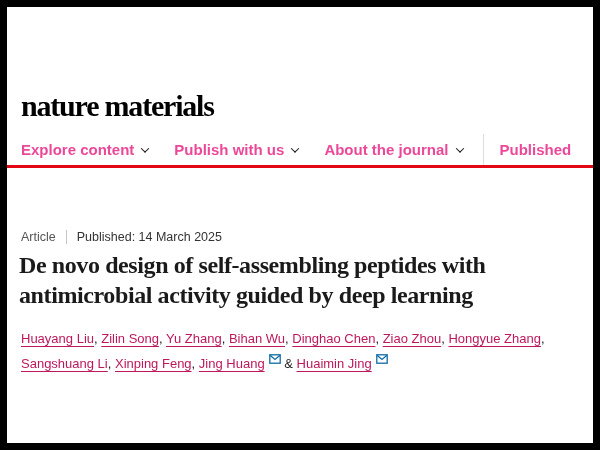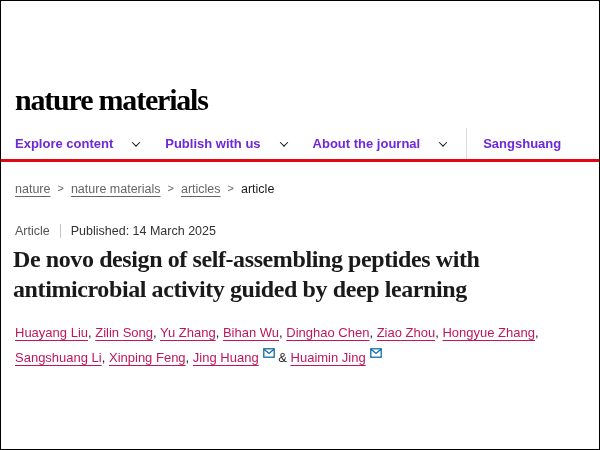--- a/index.html
+++ b/index.html
@@ -5,21 +5,21 @@
   * { box-sizing: border-box; margin: 0; padding: 0; }
   html, body { background: #ffffff; }
   body { font-family: "Liberation Sans", sans-serif; }
 
   .page {
     position: relative;
     width: 600px;
     height: 450px;
     background: #ffffff;
     overflow: hidden;
-    border: 1px solid #000000;
+    border: 7px solid #000000;
   }
 
   
   .logo {
     position: absolute;
     left: 14px;
     top: 82px;
     font-family: "Liberation Serif", "DejaVu Serif", serif;
     font-weight: 700;
     font-size: 30px;
@@ -35,27 +35,26 @@
     left: 14px;
     top: 127px;
     height: 31px;
     display: flex;
     align-items: center;
   }
   .nav-item {
     display: inline-flex;
     align-items: center;
     font-weight: 700;
-    font-size: 13px;
-    color: #6d28d9;
+    font-size: 15px;
+    color: #ec4899;
     text-decoration: none;
     margin-right: 26px;
     white-space: nowrap;
     cursor: pointer;
-    gap: 12px;
   }
   .chev {
     display: inline-block;
     width: 6px;
     height: 6px;
     border-right: 1.8px solid #111;
     border-bottom: 1.8px solid #111;
     transform: rotate(45deg) translate(-1px,-1px);
     margin-left: 8px;
   }
@@ -175,29 +174,26 @@
     <a class="nav-item">
       <span>Publish with us</span>
       <span class="chev"></span>
     </a>
     <a class="nav-item">
       <span>About the journal</span>
       <span class="chev"></span>
     </a>
     <span class="nav-divider"></span>
     <a class="nav-item last">
-      <span>Sangshuang</span>
+      <span>Published</span>
     </a>
   </nav>
 
   <div class="brand-rule" style="background: rgb(227, 6, 19);"></div>
 
-  <nav class="breadcrumb">
-    <a class="bc-link">nature</a><span class="bc-sep">&gt;</span><a class="bc-link">nature materials</a><span class="bc-sep">&gt;</span><a class="bc-link">articles</a><span class="bc-sep">&gt;</span><span class="bc-current">article</span>
-  </nav>
 
   <div class="meta">
     <span>Article</span>
     <span class="meta-divider"></span>
     <span class="published">Published: 14 March 2025</span>
   </div>
 
   <h1 class="title">De novo design of self-assembling peptides with antimicrobial activity guided by deep learning</h1>
 
   <p class="authors"><a class="author-link">Huayang Liu</a><span class="author-sep">, </span><a class="author-link">Zilin Song</a><span class="author-sep">, </span><a class="author-link">Yu Zhang</a><span class="author-sep">, </span><a class="author-link">Bihan Wu</a><span class="author-sep">, </span><a class="author-link">Dinghao Chen</a><span class="author-sep">, </span><a class="author-link">Ziao Zhou</a><span class="author-sep">, </span><a class="author-link">Hongyue Zhang</a><span class="author-sep">, </span><a class="author-link">Sangshuang Li</a><span class="author-sep">, </span><a class="author-link">Xinping Feng</a><span class="author-sep">, </span><a class="author-link">Jing Huang</a><span class="email-badge"><svg width="12" height="10" viewBox="0 0 12 10">

